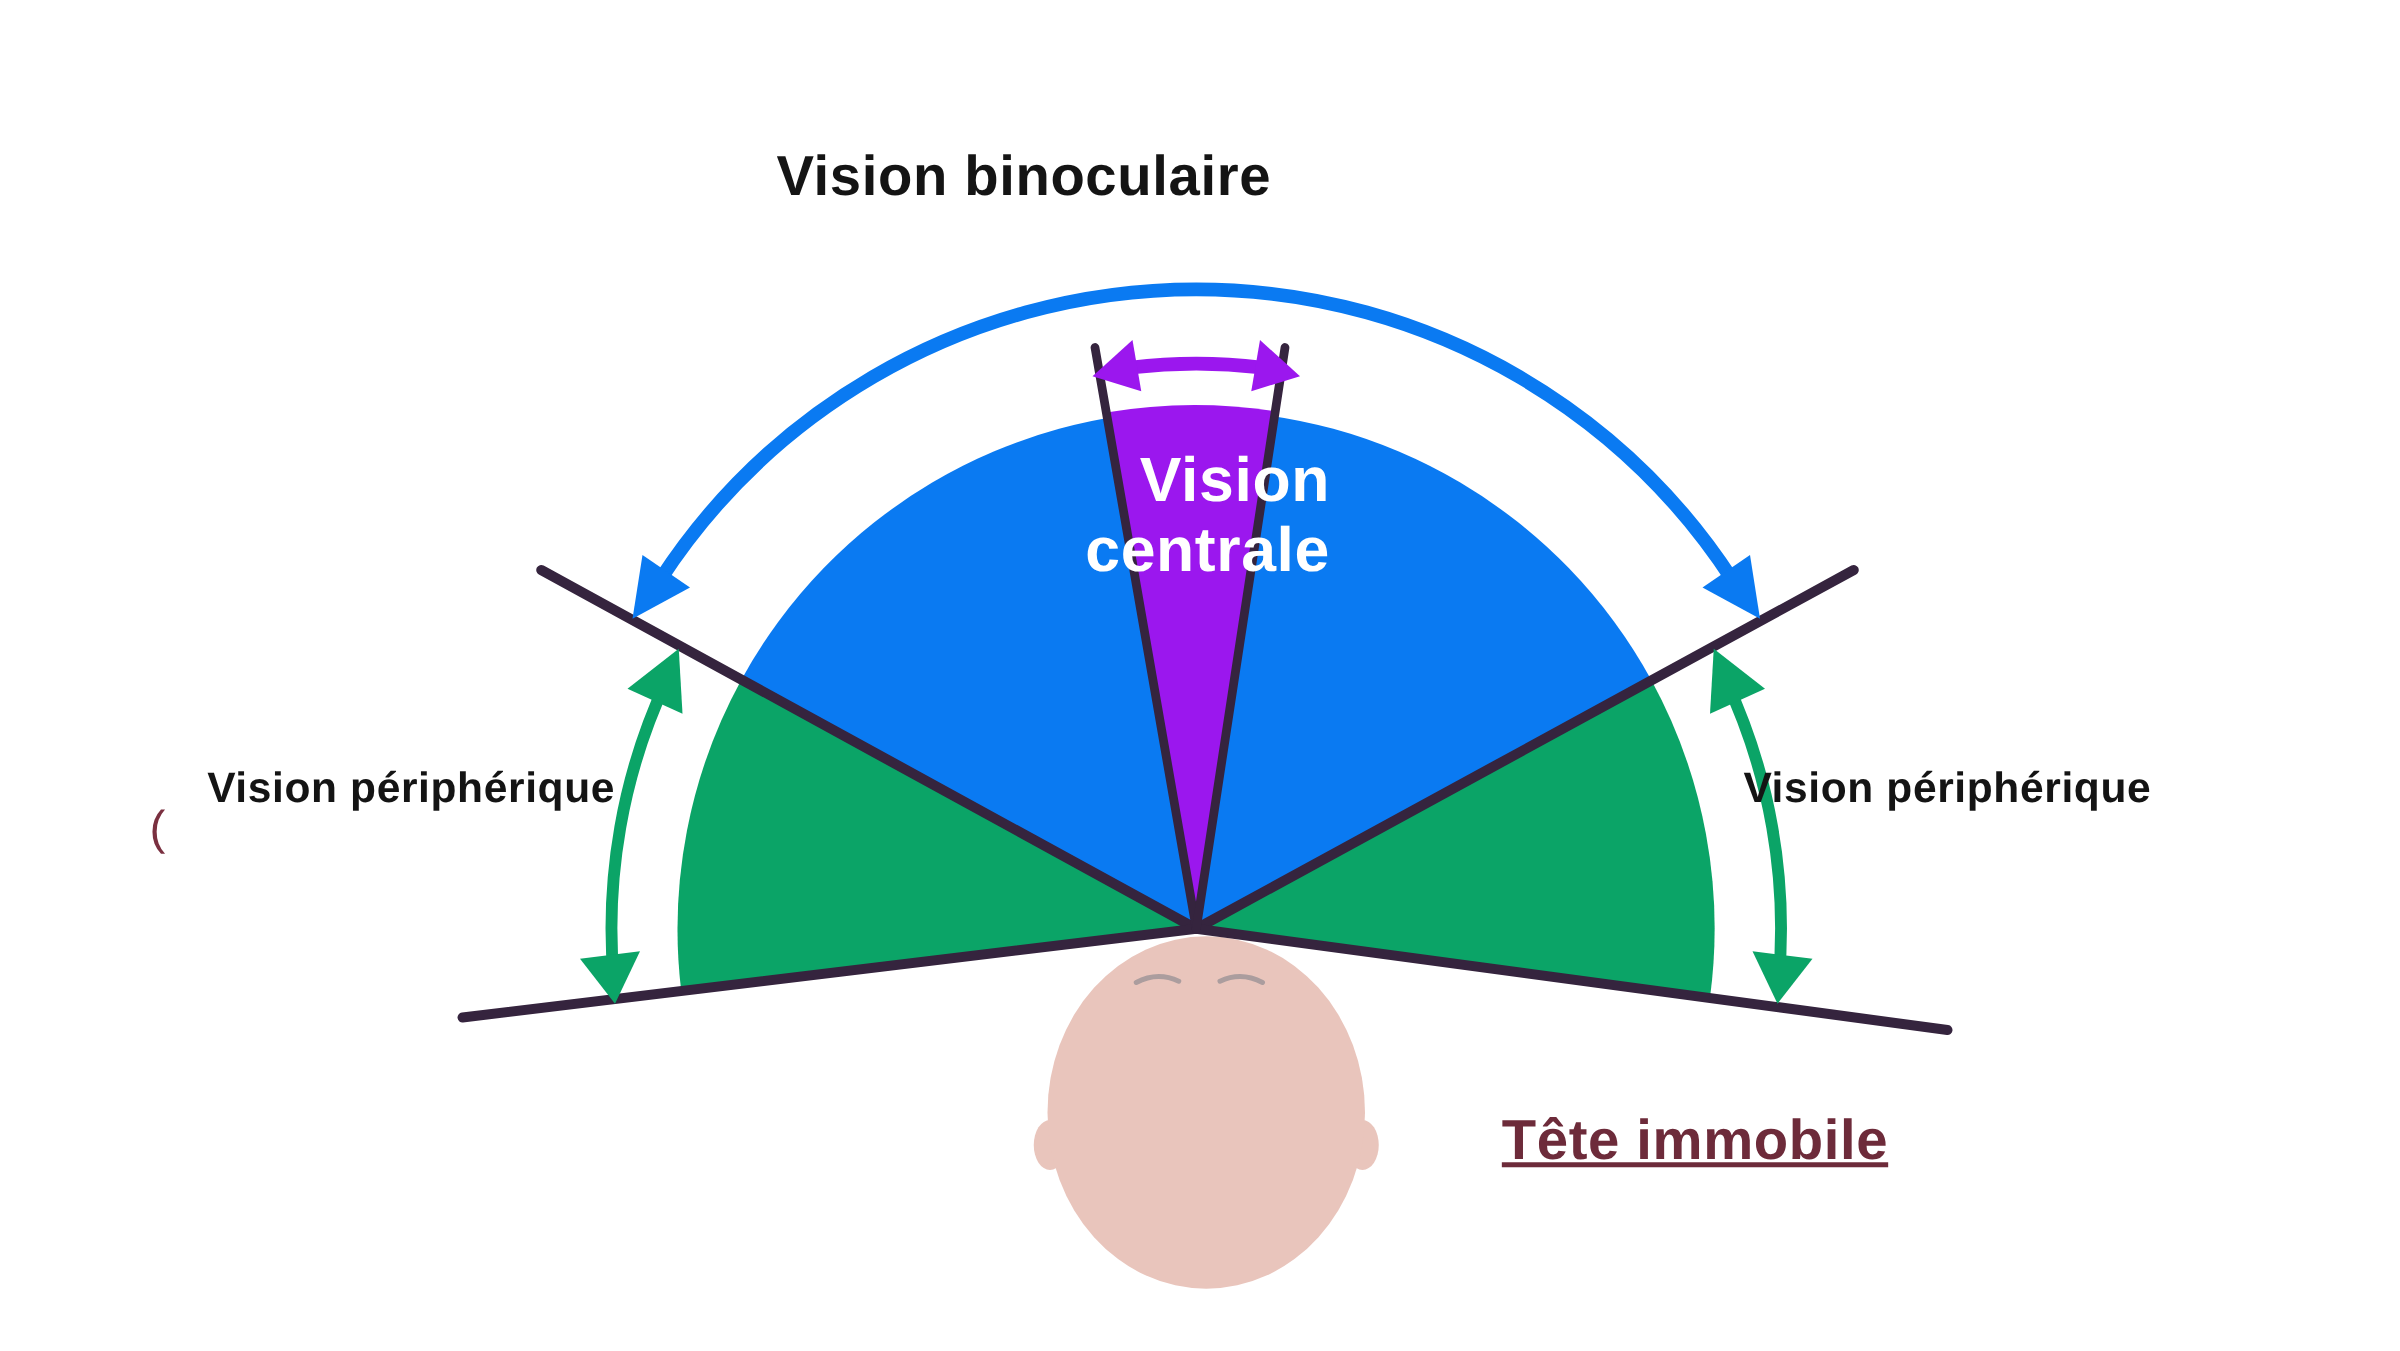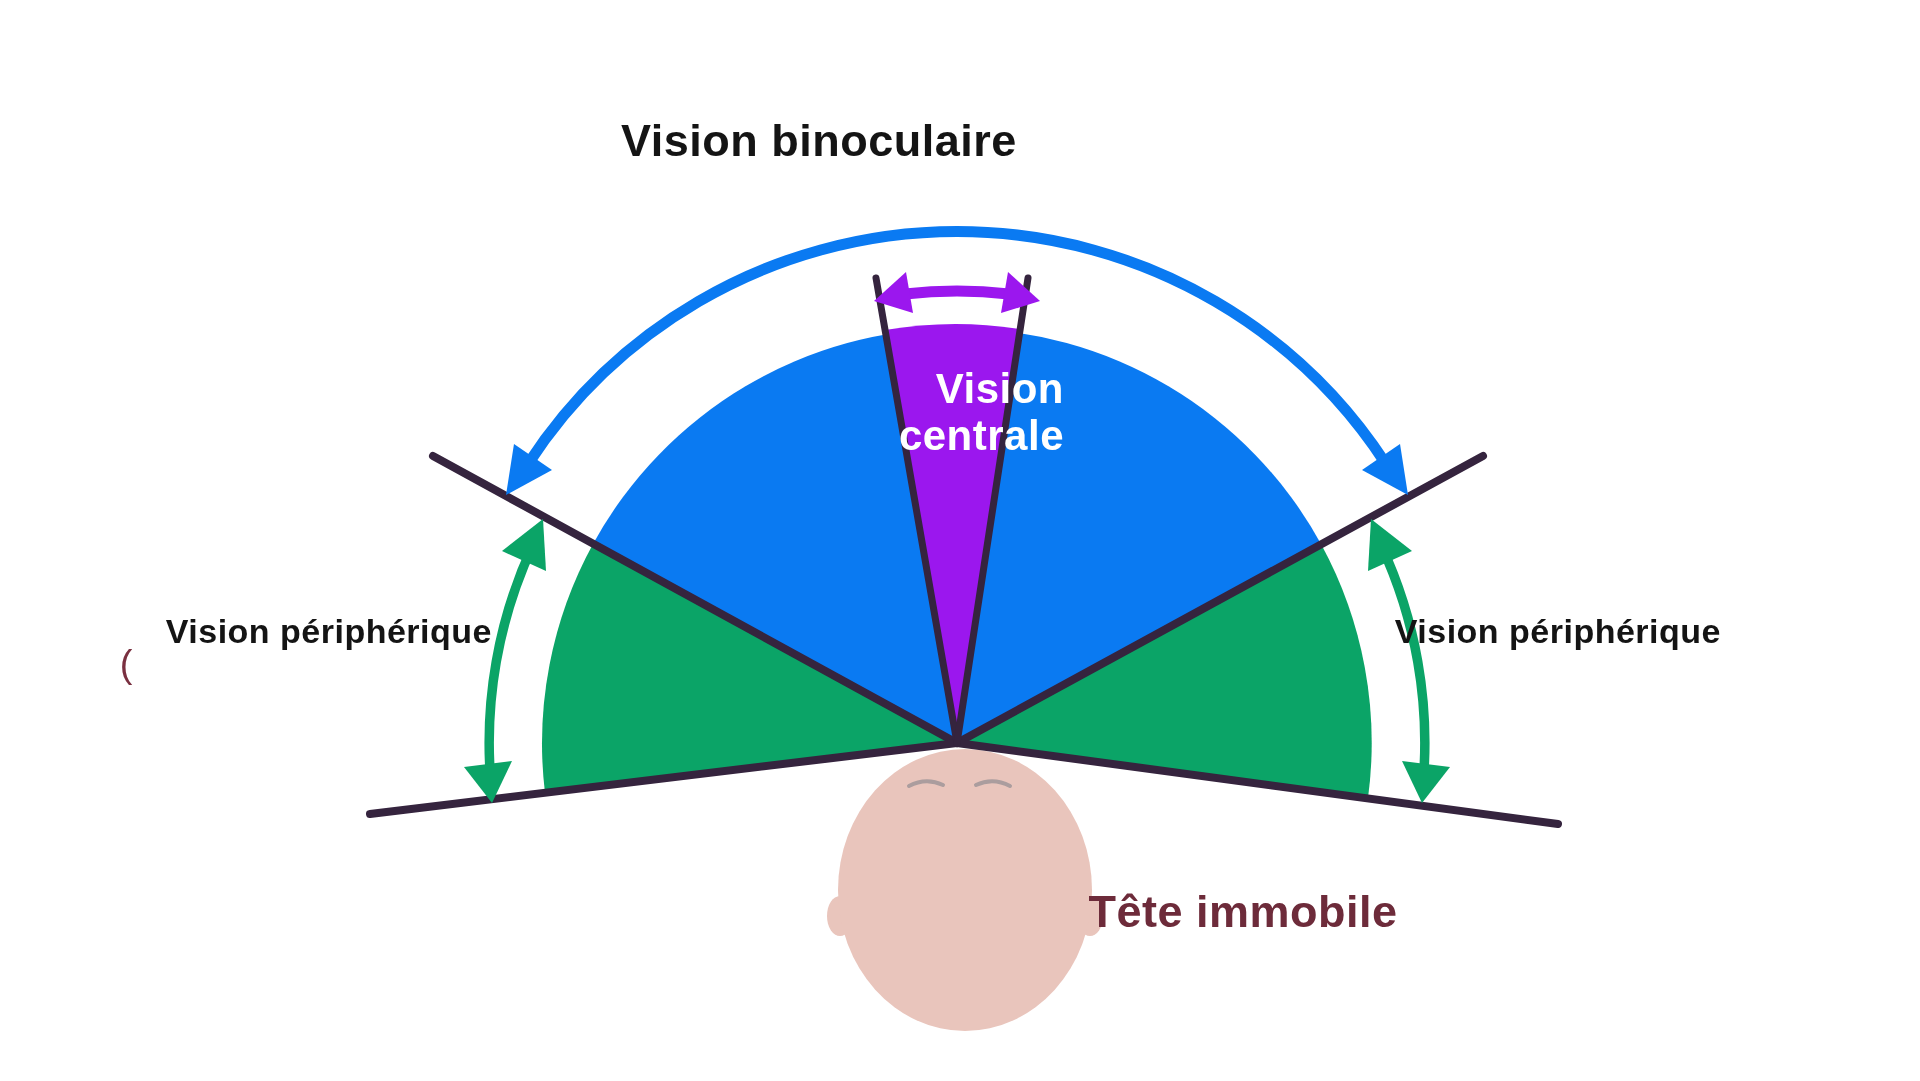--- a/index.html
+++ b/index.html
@@ -35,21 +35,21 @@
     font-size: 45px;
     white-space: nowrap;
     letter-spacing: 0.5px;
   }
   .lbl.side {
     font-size: 34px;
     width: 340px;
     letter-spacing: 0.5px;
   }
   .lbl.central {
-    font-size: 42px;
+    font-size: 50px;
     width: 230px;
     color: #ffffff;
     letter-spacing: 0.5px;
   }
   .lbl.head-label {
     font-size: 45px;
     font-weight: 600;
     color: #6d2b3a;
     white-space: nowrap;
     letter-spacing: 0.5px;
@@ -118,16 +118,16 @@
   </svg>
 
   <div class="lbl title" style="left:819px; top:141px;">Vision binoculaire</div>
 
   <div class="lbl central" style="left:949px; top:412px;">Vision centrale</div>
 
   <div class="lbl side" style="left:322px; top:631px;">Vision périphérique</div>
 
   <div class="lbl side" style="left:1551px; top:631px;">Vision périphérique</div>
 
-  <div class="lbl head-label" style="left:1243px; top:912px;">Tête immobile</div>
+  <div class="lbl head-label" style="left:1356px; top:912px;text-decoration:underline;">Tête immobile</div>
 
   <div class="artifact" style="left:126px; top:664px;">(</div>
 </div>
 
 </body></html>

